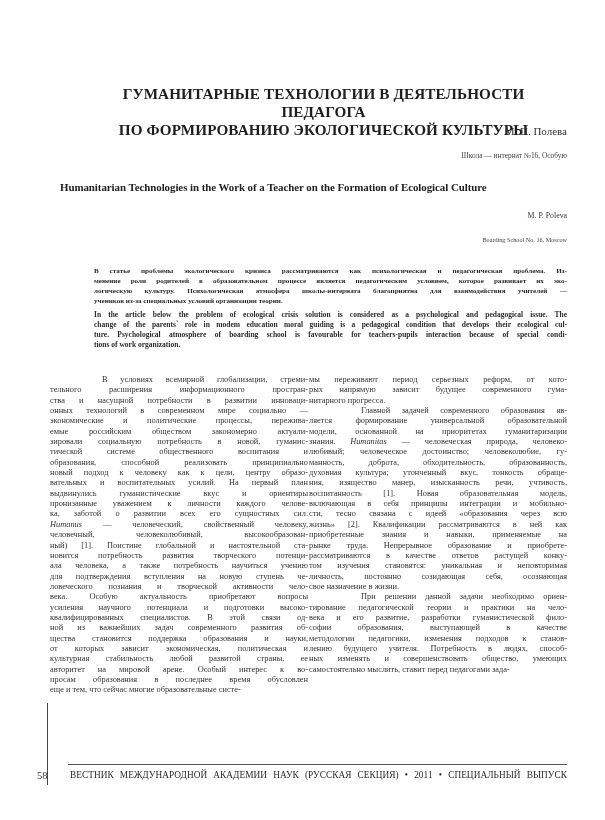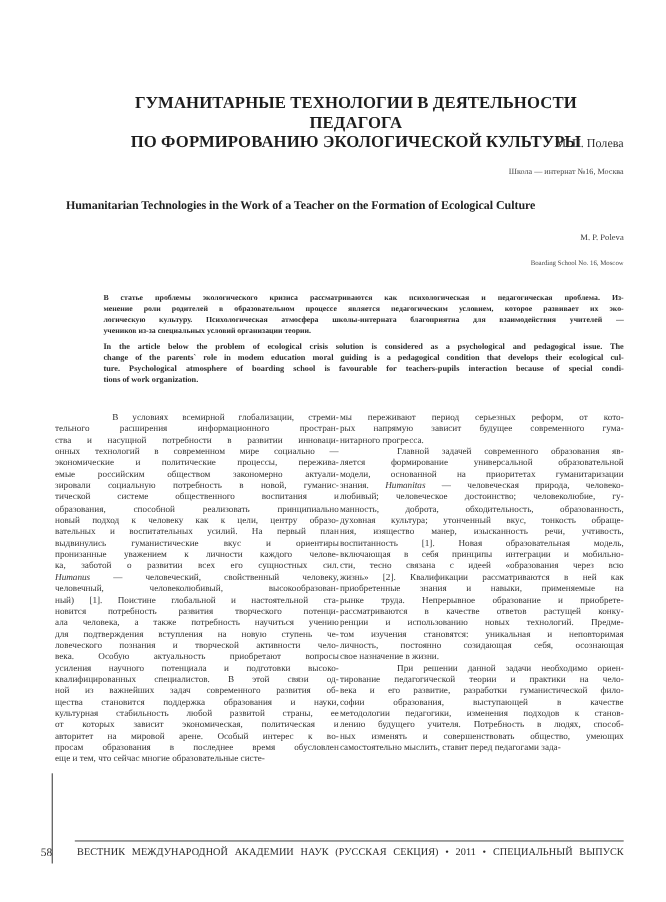--- a/index.html
+++ b/index.html
@@ -41,21 +41,21 @@
 </head>
 <body>
 
 <div class="page">
 
   <div class="title">
     <div>ГУМАНИТАРНЫЕ ТЕХНОЛОГИИ В ДЕЯТЕЛЬНОСТИ ПЕДАГОГА</div>
     <div>ПО ФОРМИРОВАНИЮ ЭКОЛОГИЧЕСКОЙ КУЛЬТУРЫ</div>
   </div>
   <div class="author-ru">М. П. Полева</div>
-  <div class="affil-ru">Школа — интернат №16, Москва</div>
+  <div class="affil-ru">Школа — интернат №16, Особую</div>
 
   <div class="title-en">Humanitarian Technologies in the Work of a Teacher on the Formation of Ecological Culture</div>
   <div class="author-en">M. P. Poleva</div>
   <div class="affil-en">Boarding School No. 16, Moscow</div>
 
   <div class="abstract ru" id="abs-ru">
       <span class="line">В статье проблемы экологического кризиса рассматриваются как психологическая и педагогическая проблема. Из-</span>
       <span class="line">менение роли родителей в образовательном процессе является педагогическим условием, которое развивает их эко-</span>
       <span class="line">логическую культуру. Психологическая атмосфера школы-интерната благоприятна для взаимодействия учителей —</span>
       <span class="line last">учеников из-за специальных условий организации теории.</span>
@@ -87,22 +87,22 @@
       <span class="line">ный) [1]. Поистине глобальной и настоятельной ста-</span>
       <span class="line">новится потребность развития творческого потенци-</span>
       <span class="line">ала человека, а также потребность научиться учению</span>
       <span class="line">для подтверждения вступления на новую ступень че-</span>
       <span class="line">ловеческого познания и творческой активности чело-</span>
       <span class="line">века. Особую актуальность приобретают вопросы</span>
       <span class="line">усиления научного потенциала и подготовки высоко-</span>
       <span class="line">квалифицированных специалистов. В этой связи од-</span>
       <span class="line">ной из важнейших задач современного развития об-</span>
       <span class="line">щества становится поддержка образования и науки,</span>
+      <span class="line">от которых зависит экономическая, политическая и</span>
       <span class="line">культурная стабильность любой развитой страны, ее</span>
-      <span class="line">от которых зависит экономическая, политическая и</span>
       <span class="line">авторитет на мировой арене. Особый интерес к во-</span>
       <span class="line">просам образования в последнее время обусловлен</span>
       <span class="line last">еще и тем, что сейчас многие образовательные систе-</span>
     </div>
   <div class="col right" id="col-right">
       <span class="line">мы переживают период серьезных реформ, от кото-</span>
       <span class="line">рых напрямую зависит будущее современного гума-</span>
       <span class="line last">нитарного прогресса.</span>
       <span class="line indent">Главной задачей современного образования яв-</span>
       <span class="line">ляется формирование универсальной образовательной</span>
@@ -112,21 +112,20 @@
       <span class="line">манность, доброта, обходительность, образованность,</span>
       <span class="line">духовная культура; утонченный вкус, тонкость обраще-</span>
       <span class="line">ния, изящество манер, изысканность речи, учтивость,</span>
       <span class="line">воспитанность [1]. Новая образовательная модель,</span>
       <span class="line">включающая в себя принципы интеграции и мобильно-</span>
       <span class="line">сти, тесно связана с идеей «образования через всю</span>
       <span class="line">жизнь» [2]. Квалификации рассматриваются в ней как</span>
       <span class="line">приобретенные знания и навыки, применяемые на</span>
       <span class="line">рынке труда. Непрерывное образование и приобрете-</span>
       <span class="line">рассматриваются в качестве ответов растущей конку-</span>
-      <span class="line">ренции и использованию новых технологий. Предме-</span>
       <span class="line">том изучения становятся: уникальная и неповторимая</span>
       <span class="line">личность, постоянно созидающая себя, осознающая</span>
       <span class="line last">свое назначение в жизни.</span>
       <span class="line indent">При решении данной задачи необходимо ориен-</span>
       <span class="line">тирование педагогической теории и практики на чело-</span>
       <span class="line">века и его развитие, разработки гуманистической фило-</span>
       <span class="line">софии образования, выступающей в качестве</span>
       <span class="line">методологии педагогики, изменения подходов к станов-</span>
       <span class="line">лению будущего учителя. Потребность в людях, способ-</span>
       <span class="line">ных изменять и совершенствовать общество, умеющих</span>

